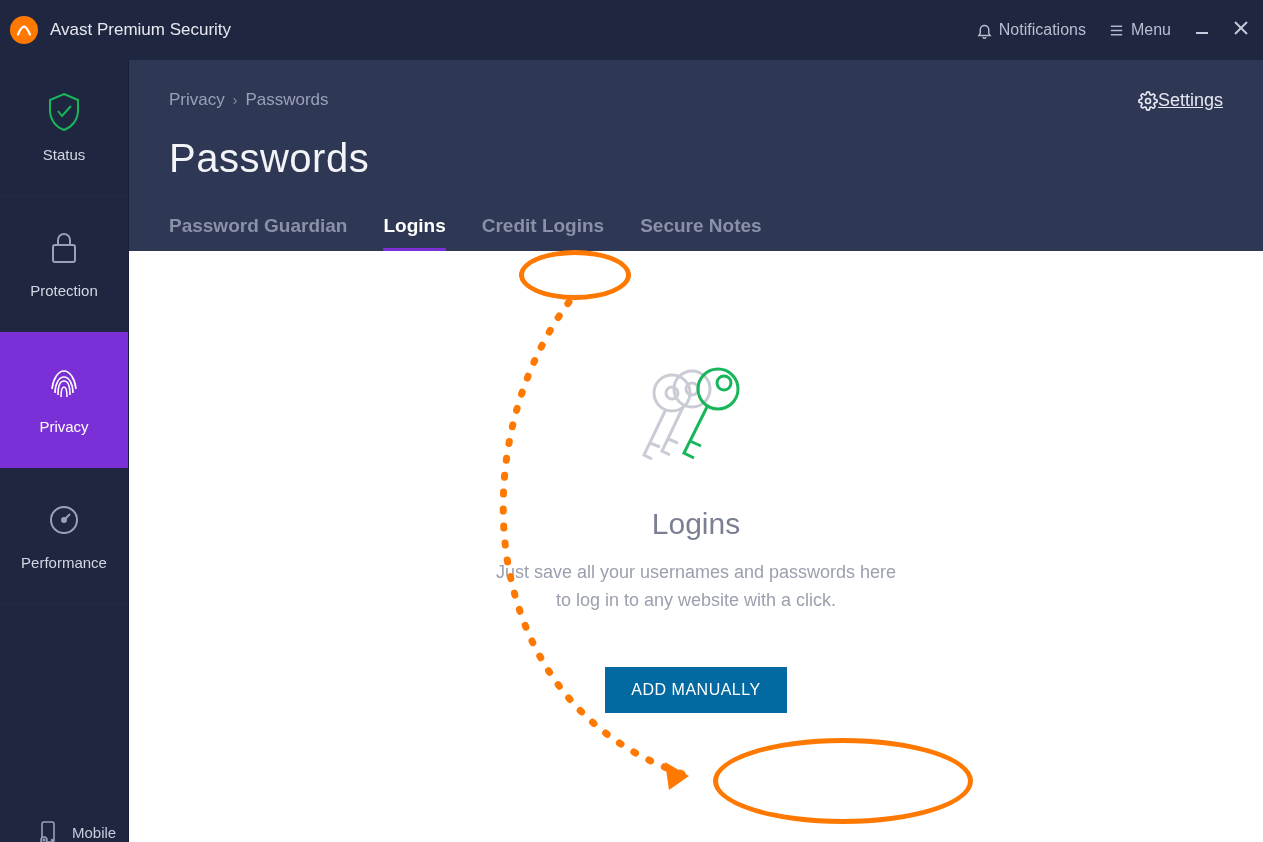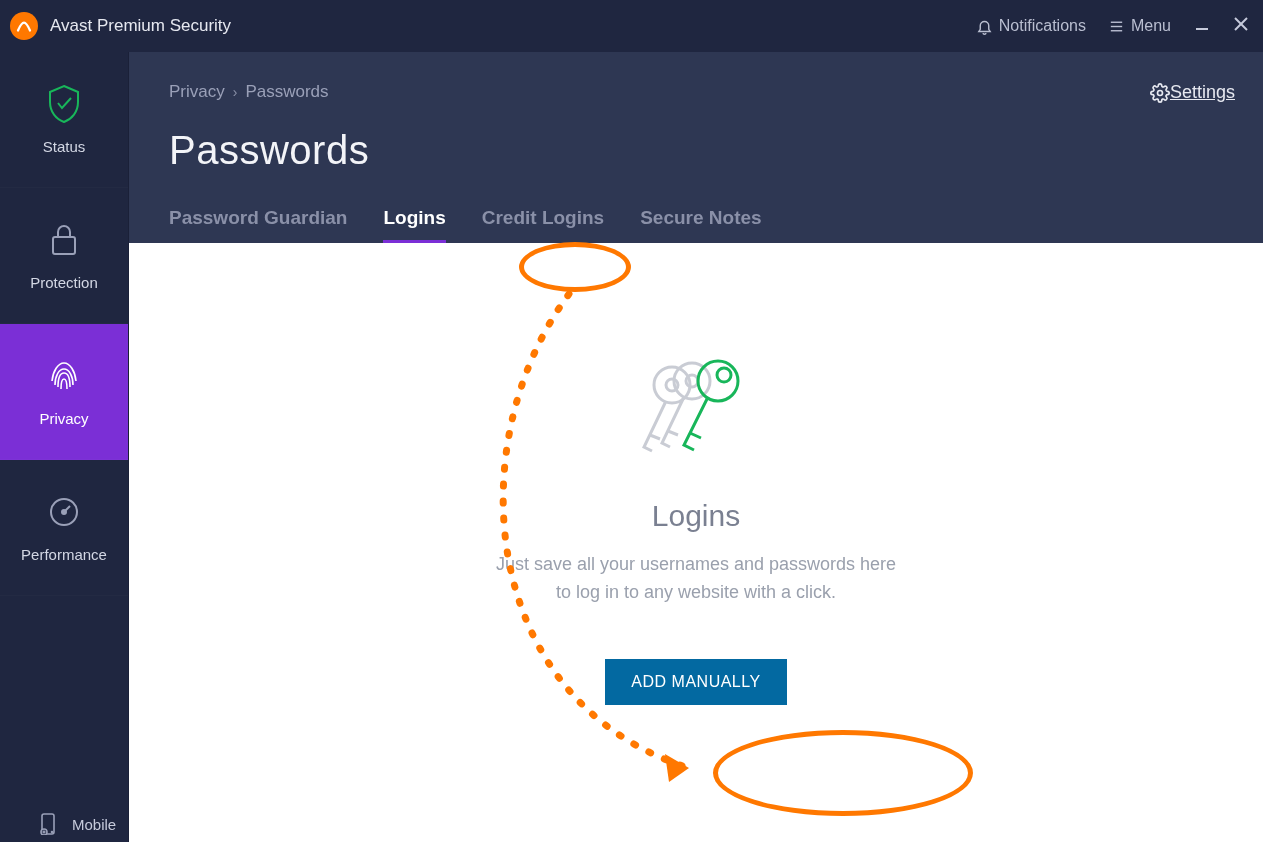--- a/index.html
+++ b/index.html
@@ -1,19 +1,19 @@
 <!DOCTYPE html>
 <html><head>
 <meta charset="utf-8">
 <style>
   * { box-sizing: border-box; margin: 0; padding: 0; font-family: -apple-system, BlinkMacSystemFont, "Segoe UI", Arial, sans-serif; }
   body { width: 1263px; height: 842px; background: #fff; overflow: hidden; }
 
   .titlebar {
-    height: 52px; background: #1f2640; color: #cfd3e0;
+    height: 60px; background: #1f2640; color: #cfd3e0;
     display: flex; align-items: center; padding: 0 14px 0 10px;
     font-size: 16px;
   }
   .logo-circle {
     width: 28px; height: 28px; border-radius: 50%; background: #ff7800;
     display: flex; align-items: center; justify-content: center; margin-right: 12px;
   }
   .titlebar .app-title { color: #e6e8f0; font-weight: 400; font-size: 17px; }
   .titlebar .spacer { flex: 1; }
   .titlebar .tb-item { display: flex; align-items: center; gap: 6px; margin-left: 22px; color: #b9bed0; cursor: pointer; font-size: 16px;}
@@ -37,21 +37,21 @@
     padding-left: 40px; font-size: 15px; cursor: pointer;
   }
 
   .main { flex: 1; display: flex; flex-direction: column; background: #2e3753; position:relative;}
   .header-area { padding: 30px 40px 0 40px; color: #e7e9f1; }
   .breadcrumb { color: #9aa0b8; font-size: 17px; display:flex; align-items:center; gap:8px;}
   .breadcrumb .crumb { color: #9aa0b8; }
   .breadcrumb .sep { color:#8a90a8; font-size:14px;}
   .page-title { font-size: 40px; font-weight: 400; color: #f3f4f8; margin-top: 26px; letter-spacing: 0.5px;}
   .settings-link {
-    position: absolute; top: 30px; right: 28px; color: #e7e9f1; font-size: 18px;
+    position: absolute; top: 30px; right: 40px; color: #e7e9f1; font-size: 18px;
     display: flex; align-items: center; cursor: pointer; text-decoration: underline;
   }
 
   .tabs { display: flex; gap: 36px; padding: 34px 64px 0 40px; }
   .tab { color: #8a90a8; font-size: 19px; font-weight: 600; padding-bottom: 14px; cursor: pointer; position:relative;}
   .tab.active { color: #fff; }
   .tab.active::after {
     content: ""; position: absolute; left: 0; right: 0; bottom: -1px; height: 4px; background: #7b2fd6;
   }
 

